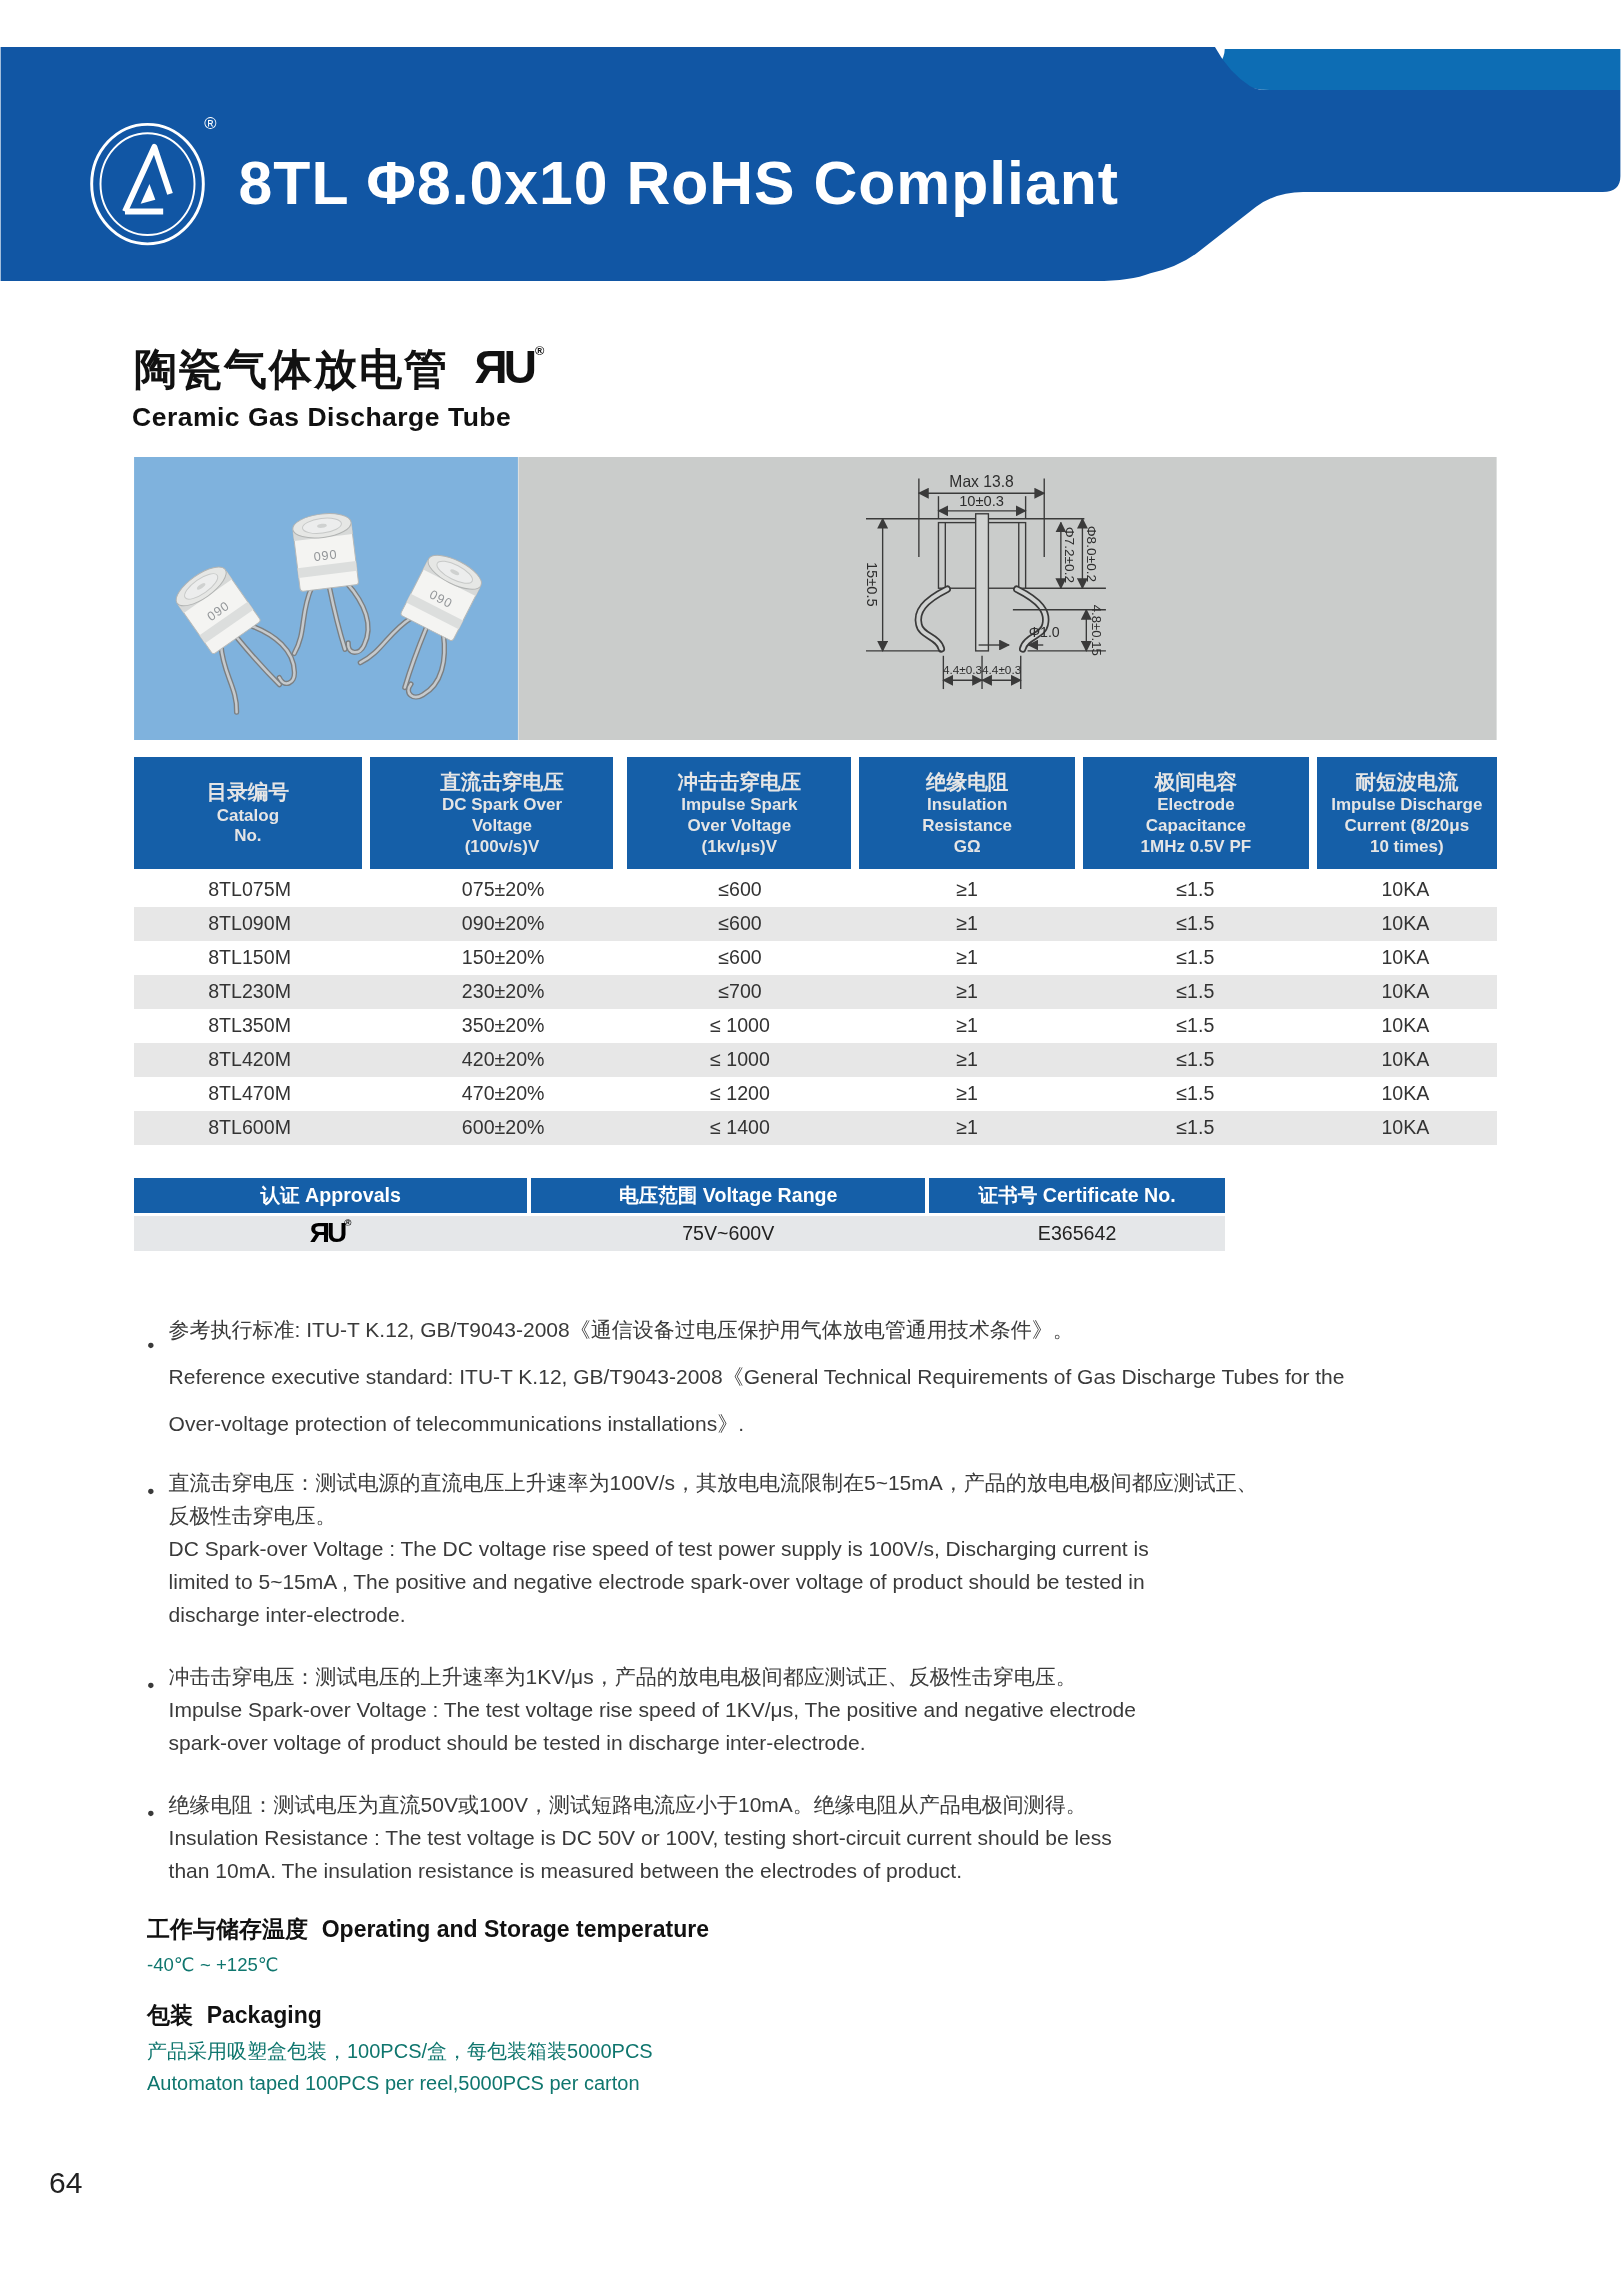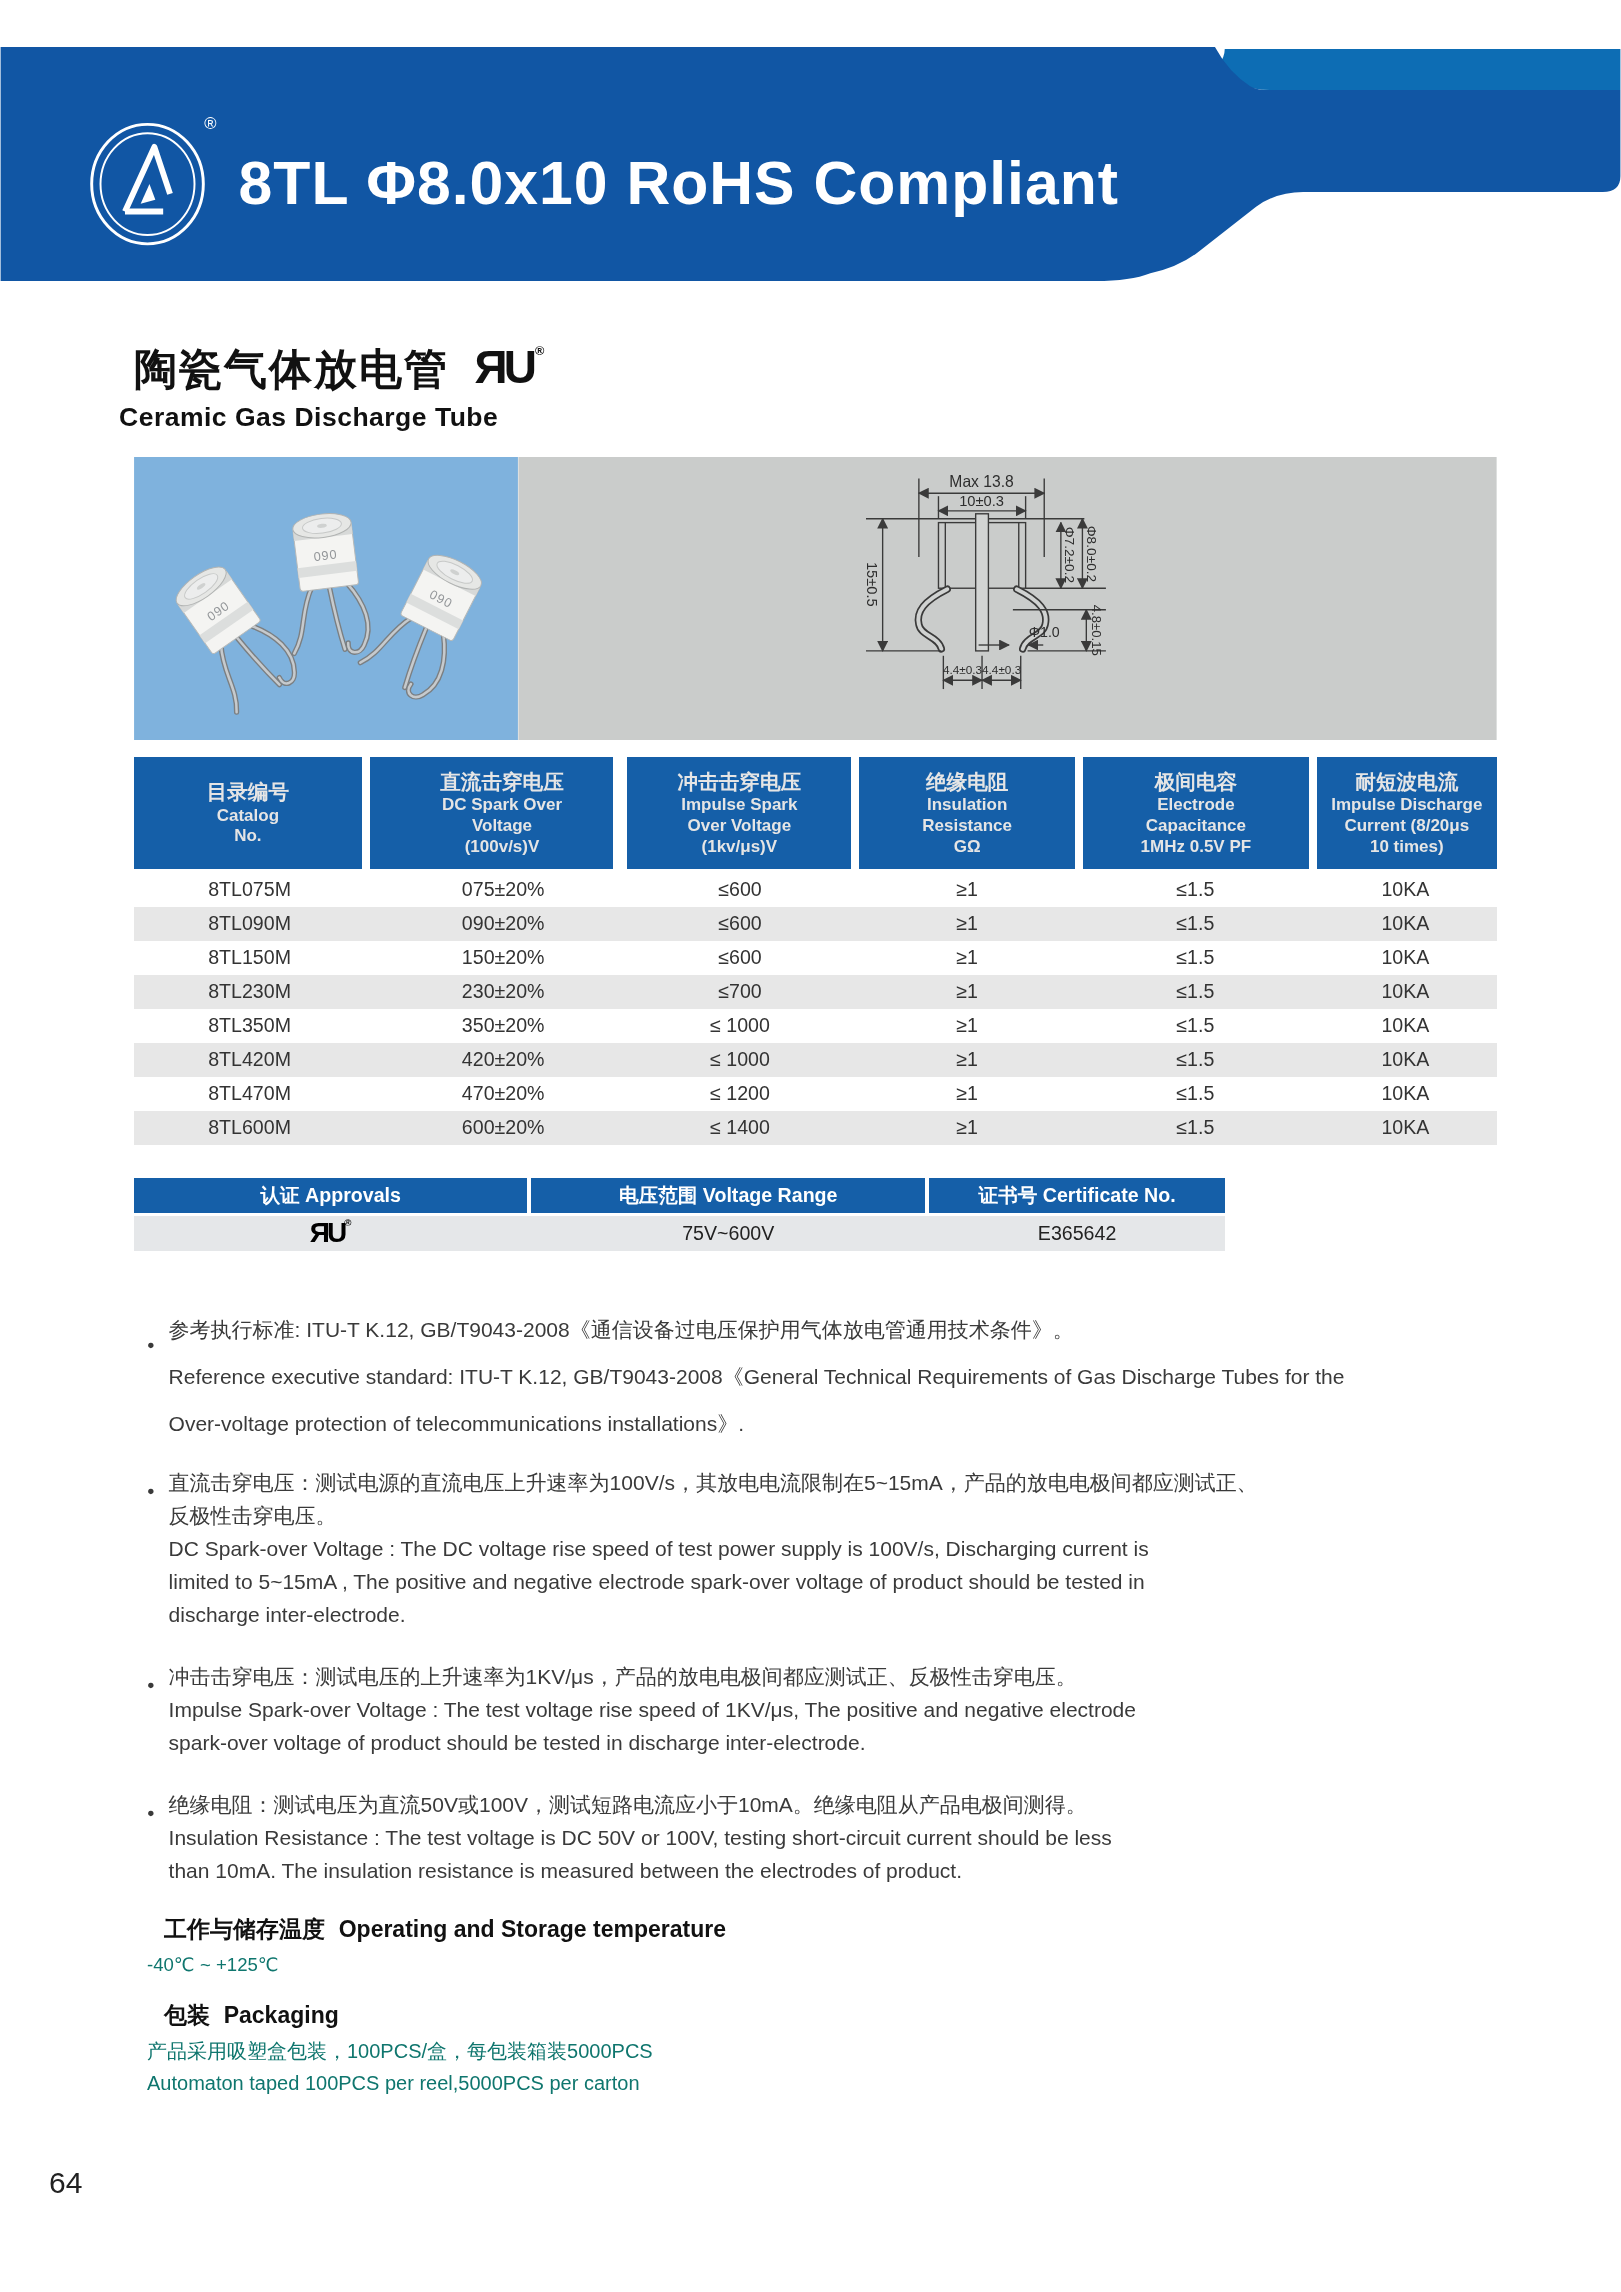--- a/index.html
+++ b/index.html
@@ -11,21 +11,21 @@
   .abs{position:absolute;}
 
   
   #banner{left:0;top:0;width:1621px;height:284px;}
 
   
   #prod-cn{left:134px;top:345px;font-size:43px;font-weight:bold;color:#111;
     letter-spacing:2px;display:flex;align-items:flex-start;line-height:49px;}
   #prod-cn .ulmark{font-size:46px;font-weight:bold;letter-spacing:-3.9px;margin-left:25.5px;line-height:45px;}
   #prod-cn .reg{font-size:12.7px;vertical-align:top;margin-left:2px;line-height:13.7px;}
-  #prod-en{left:119px;top:402px;font-size:26.5px;font-weight:bold;color:#111;letter-spacing:0.5px;}
+  #prod-en{left:132px;top:402px;font-size:26.5px;font-weight:bold;color:#111;letter-spacing:0.5px;}
 
   
   #photo{left:134px;top:457px;width:384px;height:283px;}
   #drawing{left:518px;top:457px;width:979px;height:283px;}
 
   
   #spec{left:134px;top:757px;width:1363px;}
   .spec-head{display:flex;gap:3.9px;height:112px;}
   .th{background:#155fa8;color:#e5e5e5;display:flex;flex-direction:column;
       align-items:center;justify-content:center;text-align:center;}
@@ -55,21 +55,21 @@
   .note .nline{padding-left:21.6px;}
   .note .bullet{position:absolute;left:0;top:0;font-size:12.7px;}
   #note-0{top:1306px;line-height:47px;}
   #note-1{top:1466px;line-height:33px;}
   #note-2{top:1660px;line-height:33px;}
   #note-3{top:1788px;line-height:33px;}
   #note-0 .bullet{top:15.7px;} #note-1 .bullet{top:8.8px;}
   #note-2 .bullet{top:8.8px;} #note-3 .bullet{top:8.8px;}
 
   
-  .sec-title{position:absolute;left:164px;font-weight:bold;color:#111;font-size:23px;line-height:29px;}
+  .sec-title{position:absolute;left:147px;font-weight:bold;color:#111;font-size:23px;line-height:29px;}
   .sec-title .en{margin-left:13.7px;}
   .sec-body{position:absolute;left:147px;color:#0f766e;font-size:20px;line-height:32px;}
   #sec1-title{top:1915px;} #sec1-body{top:1949px;font-size:18.6px;}
   #sec2-title{top:2001px;} #sec2-body{top:2035px;}
 
   #pagenum{left:49px;top:2166px;font-size:30px;color:#222;}
 
   svg text{font-family:"Liberation Sans","DejaVu Sans",sans-serif;}
 </style>
 </head>

